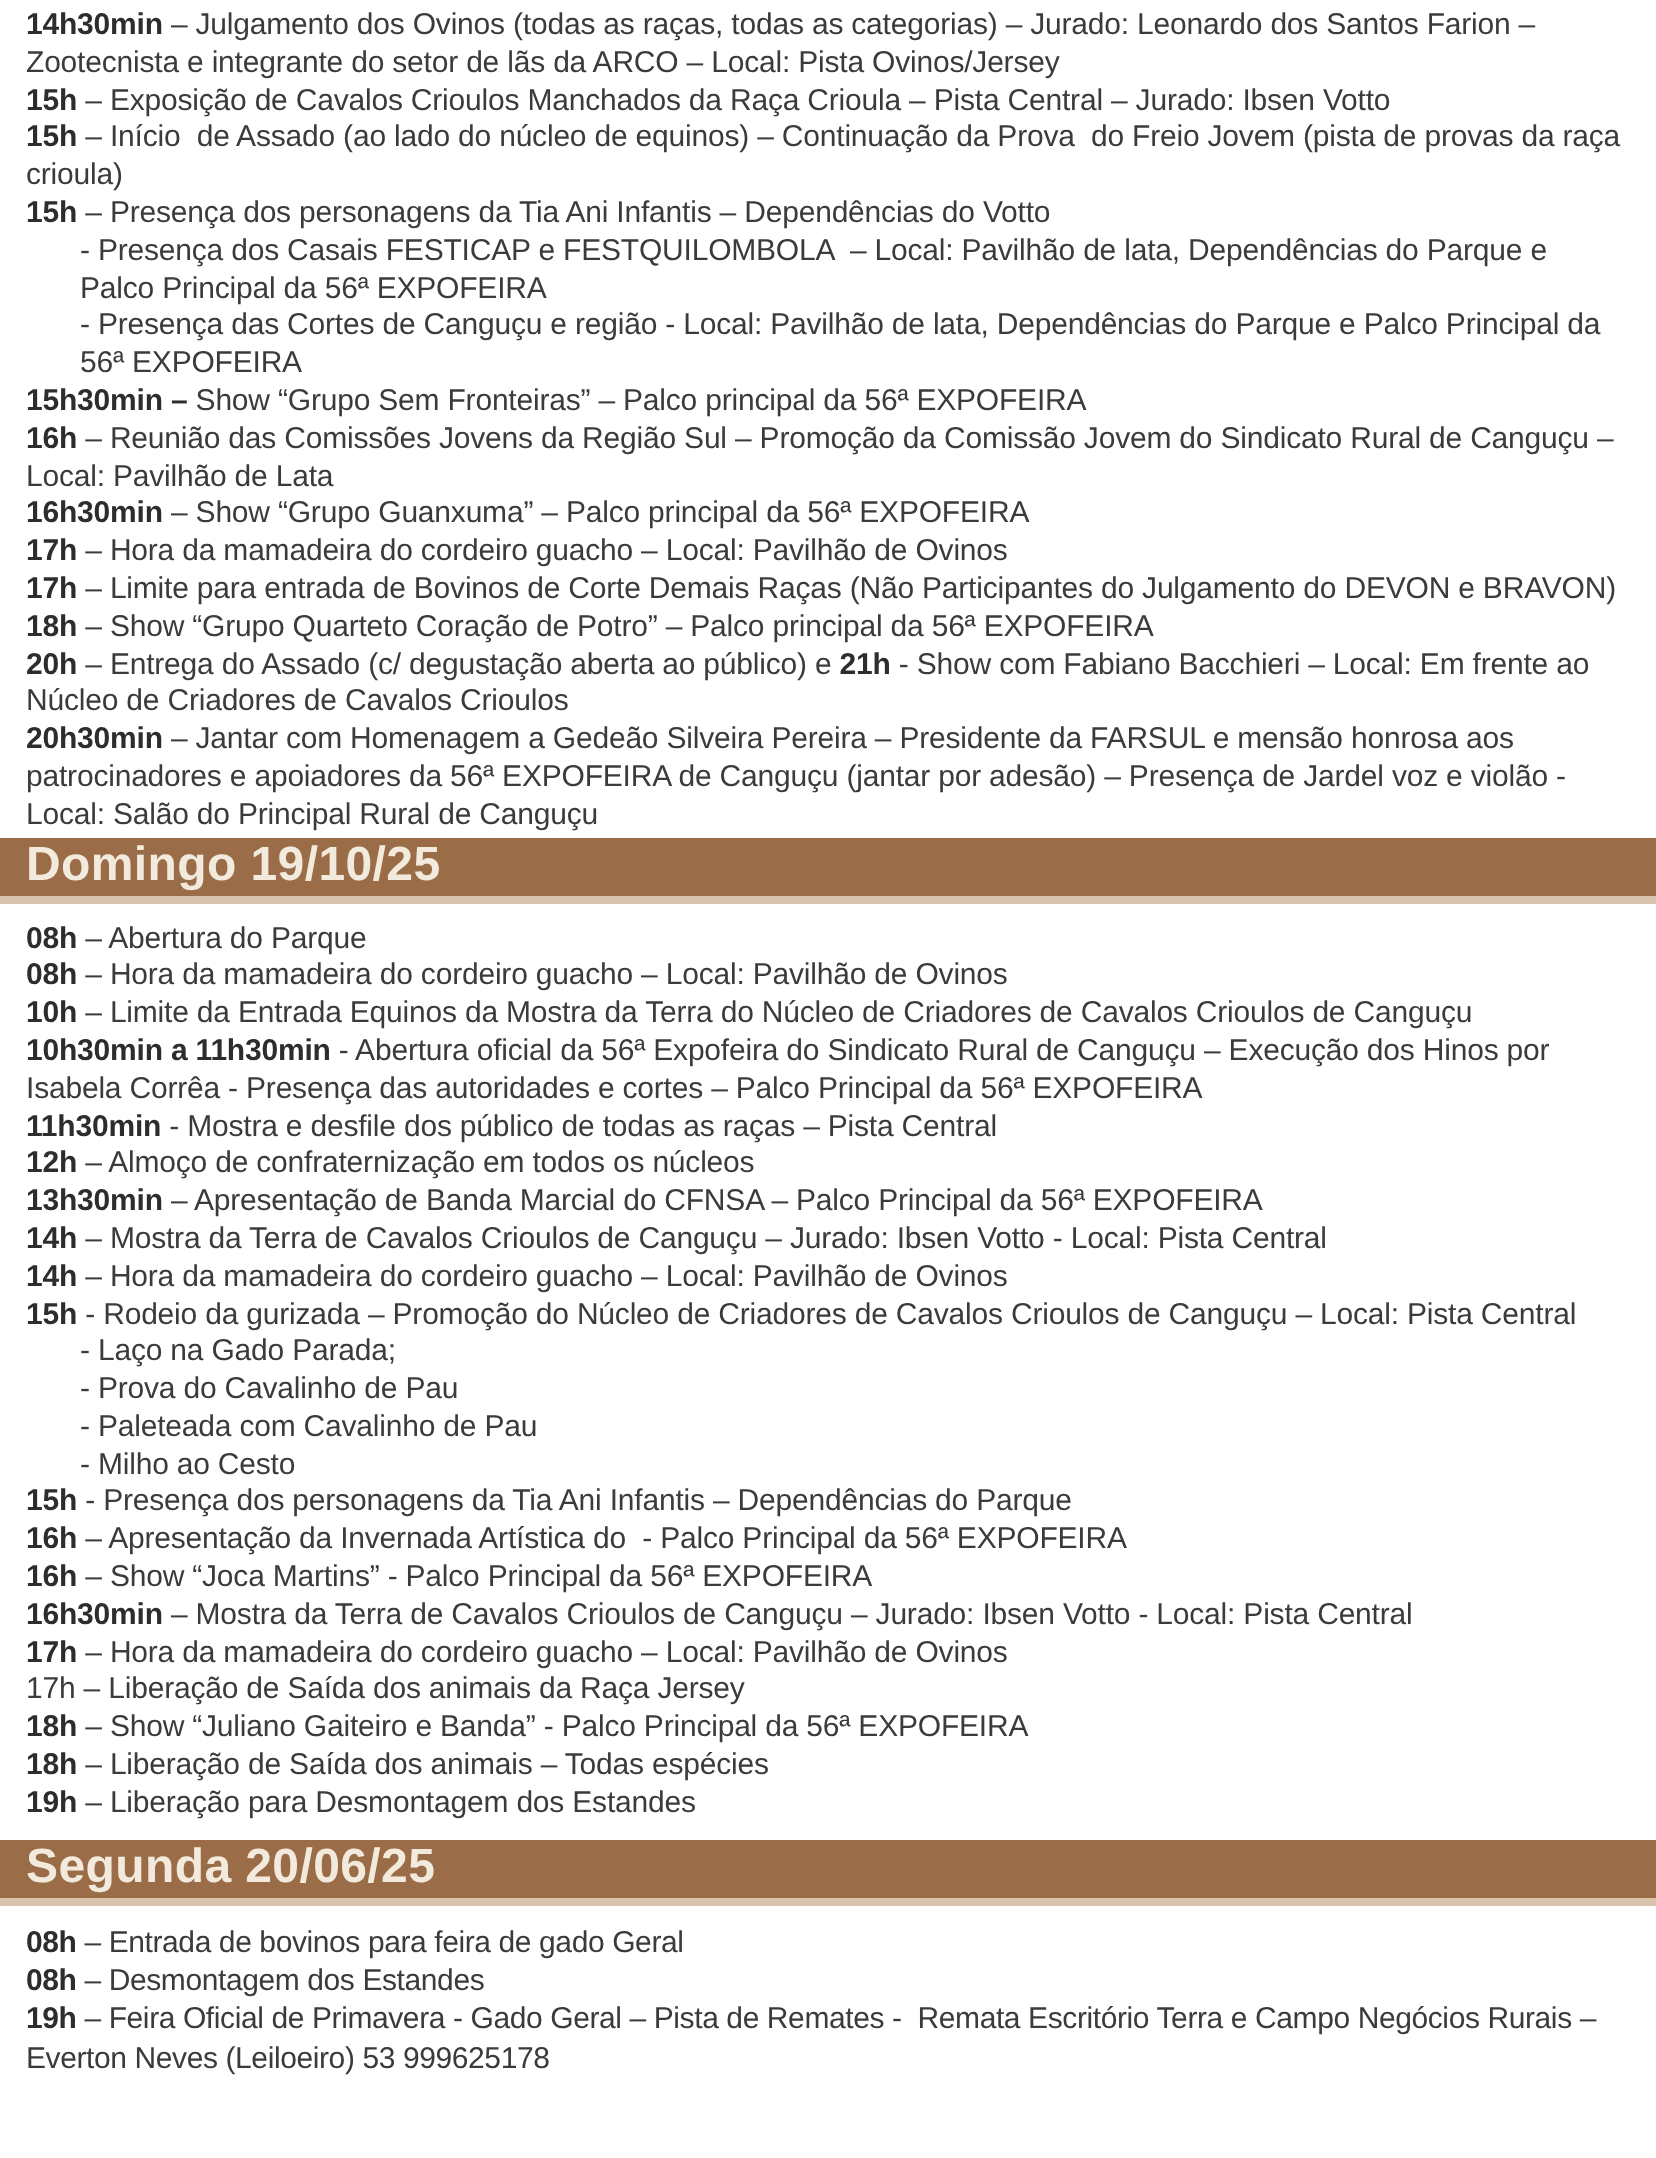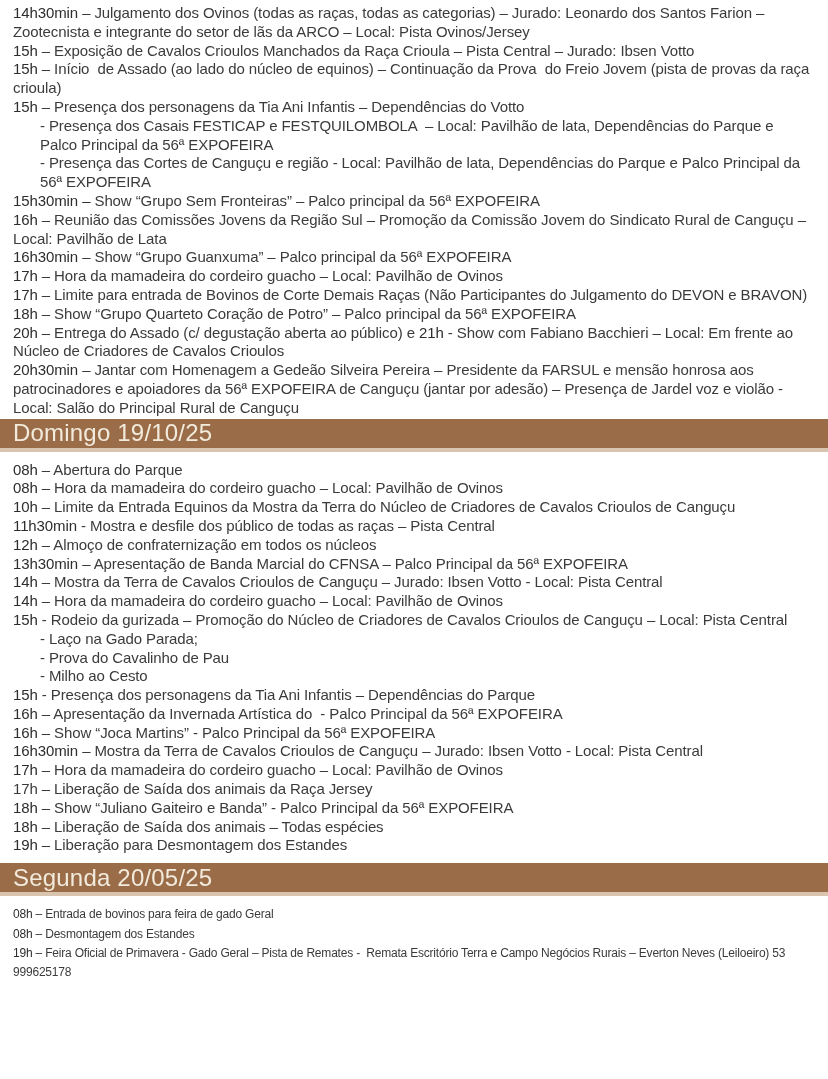--- a/index.html
+++ b/index.html
@@ -13,33 +13,33 @@
     background:var(--page-bg,#ffffff);
     color:var(--text,#3b3b3b);
     padding-top:4px;
   }
   .list { padding:0 14px 0 13px; }
   .line {
     font-size:15px; line-height:18.8px; letter-spacing:-0.1px;
     white-space:pre-wrap;
   }
   .line.indent { padding-left:27px; }
-  .line strong { font-weight:normal; color:var(--text-strong,#2d2d2d); }
+  .line strong { font-weight:bold; color:var(--text-strong,#2d2d2d); }
   .bar {
     height:33px; width:828px;
     background:var(--brown,#9a6c47);
     border-bottom:4px solid var(--tan,#d9c4af);
     color:var(--bar-text,#f2ebdd);
-    font-size:24px; font-weight:normal;
+    font-size:24px; font-weight:bold;
     display:flex; align-items:center;
     padding-left:13px; letter-spacing:0.2px;
   }
   .bar-1 { margin-top:1px; margin-bottom:9px; }
   .bar-2 { margin-top:8px; margin-bottom:9px; }
-  .list-lg .line { font-size:12px; line-height:19.4px; letter-spacing:-0.2px; }
+  .list-lg .line { font-size:15px; line-height:19.4px; letter-spacing:-0.2px; }
 </style>
 </head>
 <body>
 
 <div class="page">
 
   <div class="list">
       <p class="line"><strong>14h30min</strong><span> – Julgamento dos Ovinos (todas as raças, todas as categorias) – Jurado: Leonardo dos Santos Farion – Zootecnista e integrante do setor de lãs da ARCO – Local: Pista Ovinos/Jersey</span></p>
       <p class="line"><strong>15h</strong><span> – Exposição de Cavalos Crioulos Manchados da Raça Crioula – Pista Central – Jurado: Ibsen Votto</span></p>
       <p class="line"><strong>15h</strong><span> – Início  de Assado (ao lado do núcleo de equinos) – Continuação da Prova  do Freio Jovem (pista de provas da raça crioula)</span></p>
@@ -57,42 +57,44 @@
     </div>
 
   <div class="bar bar-1">
     <span>Domingo 19/10/25</span>
   </div>
 
   <div class="list">
       <p class="line"><strong>08h</strong><span> – Abertura do Parque</span></p>
       <p class="line"><strong>08h</strong><span> – Hora da mamadeira do cordeiro guacho – Local: Pavilhão de Ovinos</span></p>
       <p class="line"><strong>10h</strong><span> – Limite da Entrada Equinos da Mostra da Terra do Núcleo de Criadores de Cavalos Crioulos de Canguçu</span></p>
+      <p class="line"><strong>10h30min a 11h30min</strong><span> - Abertura oficial da 56ª Expofeira do Sindicato Rural de Canguçu – Execução dos Hinos por Isabela Corrêa - Presença das autoridades e cortes – Palco Principal da 56ª EXPOFEIRA</span></p>
       <p class="line"><strong>11h30min</strong><span> - Mostra e desfile dos público de todas as raças – Pista Central</span></p>
       <p class="line"><strong>12h</strong><span> – Almoço de confraternização em todos os núcleos</span></p>
       <p class="line"><strong>13h30min</strong><span> – Apresentação de Banda Marcial do CFNSA – Palco Principal da 56ª EXPOFEIRA</span></p>
       <p class="line"><strong>14h</strong><span> – Mostra da Terra de Cavalos Crioulos de Canguçu – Jurado: Ibsen Votto - Local: Pista Central</span></p>
       <p class="line"><strong>14h</strong><span> – Hora da mamadeira do cordeiro guacho – Local: Pavilhão de Ovinos</span></p>
       <p class="line"><strong>15h</strong><span> - Rodeio da gurizada – Promoção do Núcleo de Criadores de Cavalos Crioulos de Canguçu – Local: Pista Central</span></p>
       <p class="line indent"><span>- Laço na Gado Parada;</span></p>
       <p class="line indent"><span>- Prova do Cavalinho de Pau</span></p>
+      <p class="line indent"><span>- Paleteada com Cavalinho de Pau</span></p>
       <p class="line indent"><span>- Milho ao Cesto</span></p>
       <p class="line"><strong>15h</strong><span> - Presença dos personagens da Tia Ani Infantis – Dependências do Parque</span></p>
       <p class="line"><strong>16h</strong><span> – Apresentação da Invernada Artística do  - Palco Principal da 56ª EXPOFEIRA</span></p>
       <p class="line"><strong>16h</strong><span> – Show “Joca Martins” - Palco Principal da 56ª EXPOFEIRA</span></p>
       <p class="line"><strong>16h30min</strong><span> – Mostra da Terra de Cavalos Crioulos de Canguçu – Jurado: Ibsen Votto - Local: Pista Central</span></p>
       <p class="line"><strong>17h</strong><span> – Hora da mamadeira do cordeiro guacho – Local: Pavilhão de Ovinos</span></p>
       <p class="line"><span>17h – Liberação de Saída dos animais da Raça Jersey</span></p>
       <p class="line"><strong>18h</strong><span> – Show “Juliano Gaiteiro e Banda” - Palco Principal da 56ª EXPOFEIRA</span></p>
       <p class="line"><strong>18h</strong><span> – Liberação de Saída dos animais – Todas espécies</span></p>
       <p class="line"><strong>19h</strong><span> – Liberação para Desmontagem dos Estandes</span></p>
     </div>
 
   <div class="bar bar-2">
-    <span>Segunda 20/05/25</span>
+    <span>Segunda 20/06/25</span>
   </div>
 
   <div class="list list-lg">
       <p class="line"><strong>08h</strong><span> – Entrada de bovinos para feira de gado Geral</span></p>
       <p class="line"><strong>08h</strong><span> – Desmontagem dos Estandes</span></p>
       <p class="line"><strong>19h</strong><span> – Feira Oficial de Primavera - Gado Geral – Pista de Remates -  Remata Escritório Terra e Campo Negócios Rurais – Everton Neves (Leiloeiro) 53 999625178</span></p>
     </div>
 
 </div>
 

